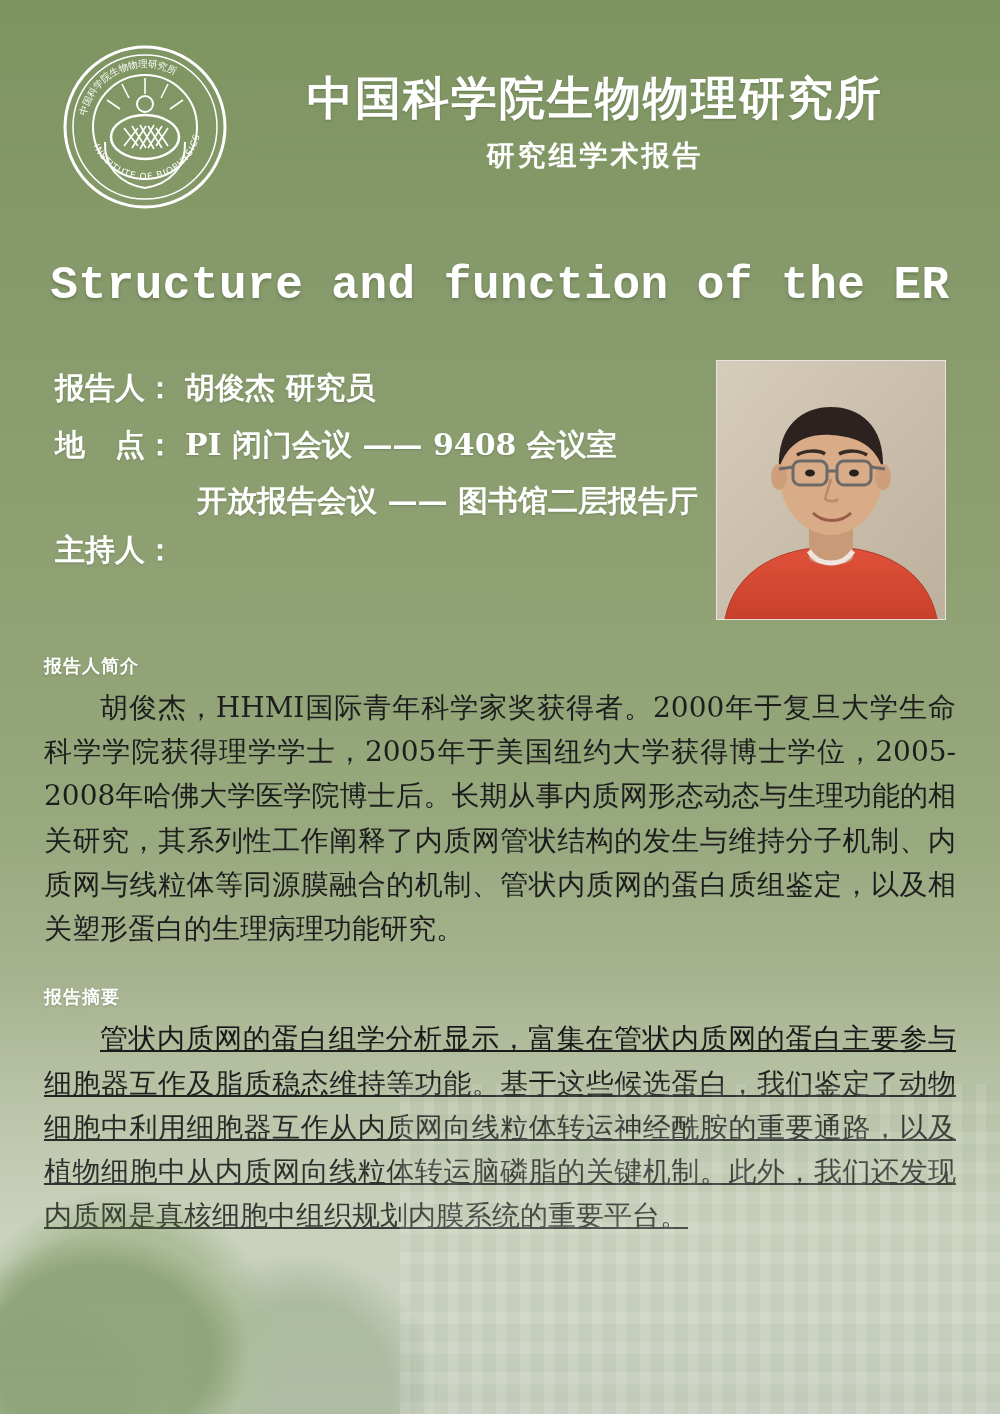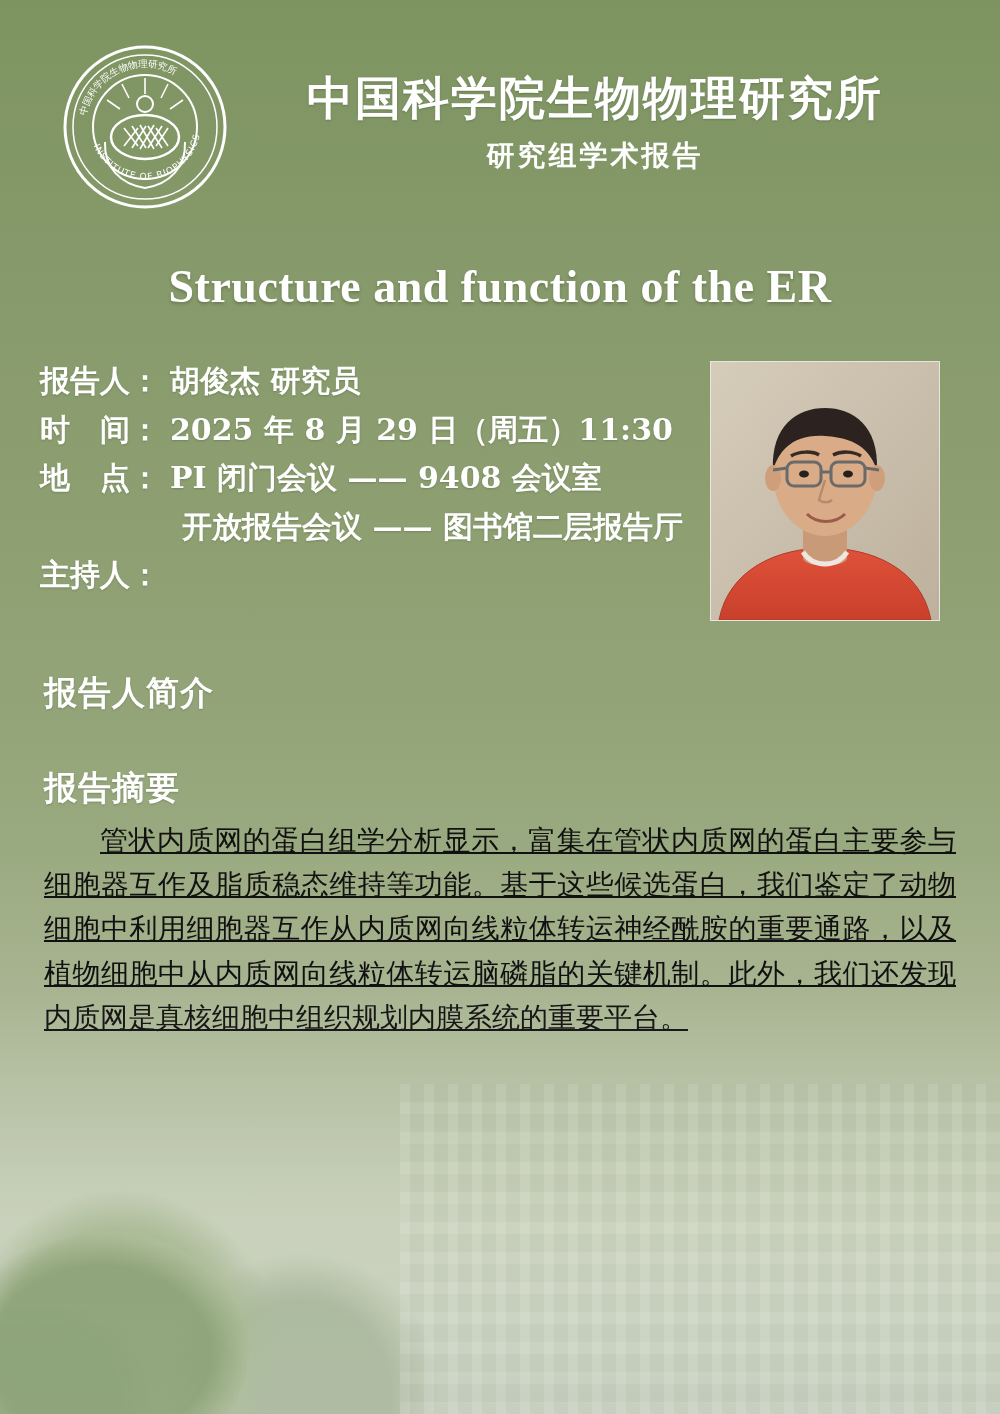--- a/index.html
+++ b/index.html
@@ -98,33 +98,33 @@
     font-size: 28px;
     color: #ffffff;
     letter-spacing: 3px;
     margin-top: 12px;
   }
 
   
   .title {
     text-align: center;
     color: #ffffff;
-    font-family: Liberation Serif, serif;
+    font-family: Liberation Mono, monospace;
     font-weight: bold;
     font-size: 46px;
     letter-spacing: 0.5px;
     margin-top: 48px;
     text-shadow: 0 2px 3px rgba(55,70,40,0.35);
   }
 
   
   .info-wrap {
     position: relative;
     margin-top: 44px;
-    padding: 0 60px 0 40px;
+    padding: 0 60px 0 55px;
     display: flex;
     align-items: flex-start;
   }
   .info-list {
     flex: 1;
     color: #ffffff;
   }
   .info-row {
     display: flex;
     align-items: baseline;
@@ -133,20 +133,21 @@
     font-family: "DejaVu Serif", "Liberation Serif", serif;
     font-weight: bold;
     white-space: nowrap;
     text-shadow: 0 1px 2px rgba(60,75,45,0.30);
   }
   .info-label {
     flex: 0 0 auto;
   }
   .info-value {
     margin-left: 10px;
+    margin-top: 8px;
   }
   .info-row.indent {
     padding-left: 132px;
     text-align: center;
   }
   .portrait {
     flex: 0 0 228px;
     width: 228px;
     height: 258px;
     margin-left: 18px;
@@ -158,23 +159,23 @@
   }
   .portrait svg { display:block; }
 
   
   .section {
     padding: 0 44px 0 44px;
   }
   .section-title {
     font-family: Liberation Sans, sans-serif;
     font-weight: bold;
-    font-size: 33px;
-    color: #ffffff;
-    margin-top: 50px;
+    font-size: 18px;
+    color: #ffffff;
+    margin-top: 34px;
     margin-bottom: 8px;
     letter-spacing: 1px;
     text-shadow: 0 1px 2px rgba(60,75,45,0.30);
   }
   .section-body {
     font-family: "DejaVu Serif", "Liberation Serif", serif;
     font-size: 28px;
     line-height: 1.58;
     color: #1d1d1d;
     text-indent: 2em;
@@ -242,24 +243,20 @@
     </div>
   </div>
 
   <div class="title">Structure and function of the ER</div>
 
   <div class="info-wrap">
     <div class="info-list">
       <div class="info-row">
         <span class="info-label">报告人：</span>
         <span class="info-value">胡俊杰  研究员</span>
-      </div>
-      <div class="info-row">
-        <span class="info-label">时　间：</span>
-        <span class="info-value">2025 年 8 月 29 日（周五）11:30</span>
       </div>
       <div class="info-row">
         <span class="info-label">地　点：</span>
         <span class="info-value">PI 闭门会议 —— 9408 会议室</span>
       </div>
       <div class="info-row indent">
         <span class="info-value">开放报告会议 —— 图书馆二层报告厅</span>
       </div>
       <div class="info-row">
         <span class="info-label">主持人：</span>
@@ -311,19 +308,20 @@
 
         <path d="M96 152 C106 162, 124 162, 134 152" stroke="#9c5a4c" stroke-width="3" fill="none"></path>
 
         <path d="M92 190 C102 206, 126 206, 136 190" fill="none" stroke="#f0e6df" stroke-width="5"></path>
       </svg>
     </div>
   </div>
 
   <div class="section">
     <div class="section-title">报告人简介</div>
+    <div class="section-body">胡俊杰，HHMI国际青年科学家奖获得者。2000年于复旦大学生命科学学院获得理学学士，2005年于美国纽约大学获得博士学位，2005-2008年哈佛大学医学院博士后。长期从事内质网形态动态与生理功能的相关研究，其系列性工作阐释了内质网管状结构的发生与维持分子机制、内质网与线粒体等同源膜融合的机制、管状内质网的蛋白质组鉴定，以及相关塑形蛋白的生理病理功能研究。</div>
   </div>
 
   <div class="section">
     <div class="section-title">报告摘要</div>
     <div class="section-body dark">管状内质网的蛋白组学分析显示，富集在管状内质网的蛋白主要参与细胞器互作及脂质稳态维持等功能。基于这些候选蛋白，我们鉴定了动物细胞中利用细胞器互作从内质网向线粒体转运神经酰胺的重要通路，以及植物细胞中从内质网向线粒体转运脑磷脂的关键机制。此外，我们还发现内质网是真核细胞中组织规划内膜系统的重要平台。</div>
   </div>
 </div>
 
 </body></html>

